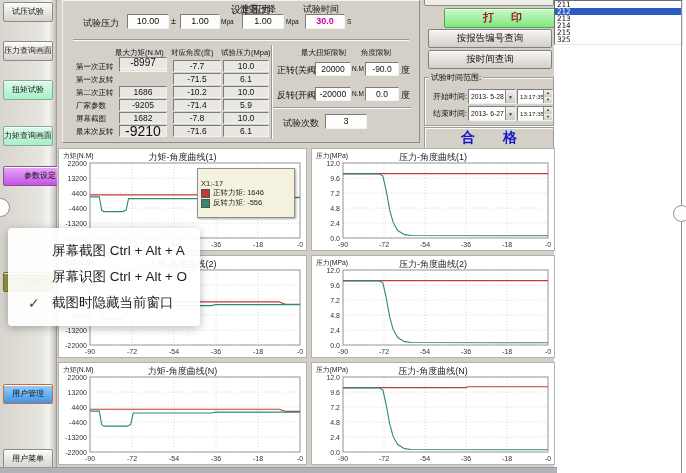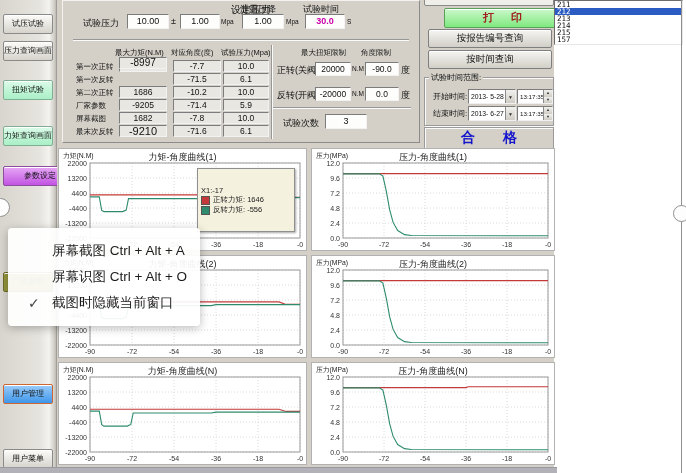--- a/index.html
+++ b/index.html
@@ -51,40 +51,40 @@
   .litem{height:7px;line-height:7px;font-size:7.5px;font-family:"DejaVu Sans Mono",monospace;
          color:#111;padding-left:2px;}
   .litem.sel{background:#2b5cc4;color:#fff;}
   .right-line{left:681px;top:0;width:0;height:473px;border-left:1px solid #8f8f8f;}
   
   .chart-box{position:absolute;background:#fff;border:1px solid #b2b2b2;}
   .chart-ylabel{position:absolute;left:4px;top:2px;font-size:6.8px;color:#222;}
   .chart-title{position:absolute;left:0;top:2px;width:100%;text-align:center;font-size:9px;color:#222;}
   .chart-box svg{position:absolute;left:0;top:0;}
   .tooltip{position:absolute;left:138px;top:19px;width:90px;background:#f4f1de;border:1px solid #8f8f8f;
-           box-shadow:1px 1px 2px rgba(0,0,0,.35);font-size:7.5px;color:#222;padding:16px 3px;z-index:5;}
+           box-shadow:1px 1px 2px rgba(0,0,0,.35);font-size:7.5px;color:#222;padding:9px 3px;z-index:5;}
   .trow{display:flex;align-items:center;height:10px;white-space:nowrap;}
   .sw{width:7px;height:7px;margin-right:3px;border:1px solid #555;}
   
   .bottom-strip{left:0;top:467px;width:557px;height:6px;background:#b2b1b8;border-top:1px solid #9a99a0;}
   
   .ctx-menu{left:8px;top:228px;width:192px;height:90px;background:rgba(255,255,255,0.93);
             border-radius:4px;box-shadow:0 2px 10px rgba(0,0,0,0.28);z-index:40;
             display:flex;flex-direction:column;justify-content:center;padding:4px 0;}
   .ctx-item{position:relative;height:26px;display:flex;align-items:center;padding-left:44px;
             font-size:13.5px;color:#1c1c1c;white-space:nowrap;}
   .ctx-check{position:absolute;left:20px;font-size:14px;color:#444;}
   
   .handle{position:absolute;border-radius:50%;background:#fdfdfd;border:1px solid #909090;z-index:60;}
 </style>
 </head>
 <body>
 
 <div class="abs sidebar">
-  <div class="sbtn" style="top:14px">试压试验</div>
+  <div class="sbtn" style="top:2px">试压试验</div>
   <div class="sbtn" style="top:41px">压力查询画面</div>
   <div class="sbtn sb-green" style="top:80px">扭矩试验</div>
   <div class="sbtn sb-green" style="top:126px">力矩查询画面</div>
   <div class="sbtn sb-purple" style="top:166px">参数设定</div>
   <div class="sbtn sb-olive" style="top:272px">厂家参数</div>
   <div class="sbtn sb-blue" style="top:384px">用户管理</div>
   <div class="sbtn" style="top:449px">用户菜单</div>
 </div>
 
 <div class="abs main-bg"></div>
@@ -132,21 +132,21 @@
     <div class="field rfield" style="left:56px;top:98px;width:46px;height:10px;line-height:10px;font-size:8.5px">-9205</div>
     <div class="field rfield" style="left:110px;top:98px;width:46px;height:10px;line-height:10px;font-size:8.5px">-71.4</div>
     <div class="field rfield" style="left:160px;top:98px;width:44px;height:10px;line-height:10px;font-size:8.5px">5.9</div>
 
     <div class="hdr8" style="left:13px;top:113px">屏幕截图</div>
     <div class="field rfield" style="left:56px;top:111px;width:46px;height:10px;line-height:10px;font-size:8.5px">1682</div>
     <div class="field rfield" style="left:110px;top:111px;width:46px;height:10px;line-height:10px;font-size:8.5px">-7.8</div>
     <div class="field rfield" style="left:160px;top:111px;width:44px;height:10px;line-height:10px;font-size:8.5px">10.0</div>
 
     <div class="hdr8" style="left:13px;top:126px">最末次反转</div>
-    <div class="field rfield" style="left:56px;top:124px;width:46px;height:10px;line-height:10px;font-size:11px">-9210</div>
+    <div class="field rfield" style="left:56px;top:124px;width:46px;height:10px;line-height:10px;font-size:14px">-9210</div>
     <div class="field rfield" style="left:110px;top:124px;width:46px;height:10px;line-height:10px;font-size:8.5px">-71.6</div>
     <div class="field rfield" style="left:160px;top:124px;width:44px;height:10px;line-height:10px;font-size:8.5px">6.1</div>
   </div>
 
   <div class="etch-v" style="left:208px;top:44px;height:94px"></div>
 
   <div class="hdr8" style="left:238px;top:47px">最大扭矩限制</div>
   <div class="hdr8" style="left:298px;top:47px">角度限制</div>
 
   <div class="lbl" style="left:214px;top:63px">正转(关阀)</div>
@@ -204,21 +204,21 @@
 </div>
 
 <div class="result-box" style="left:424px;top:127px;width:128px;height:20px;color:#1515cc">合 格</div>
 
 <div class="abs listbox">
   <div class="litem">211</div>
   <div class="litem sel">212</div>
   <div class="litem">213</div>
   <div class="litem">214</div>
   <div class="litem">215</div>
-  <div class="litem">157</div>
+  <div class="litem">325</div>
 </div>
 
 <div class="abs right-line"></div>
 
 <div class="chart-box" style="left:58px;top:148px;width:247px;height:101px">
   <div class="chart-ylabel">力矩(N.M)</div>
   <div class="chart-title">力矩-角度曲线(1)</div>
   <svg width="247" height="101">
       <line x1="31" y1="14" x2="31" y2="89" stroke="#dadada" stroke-dasharray="1,2"></line>
       <text x="31" y="97.5" text-anchor="middle" font-size="7" fill="#333">-90</text>

